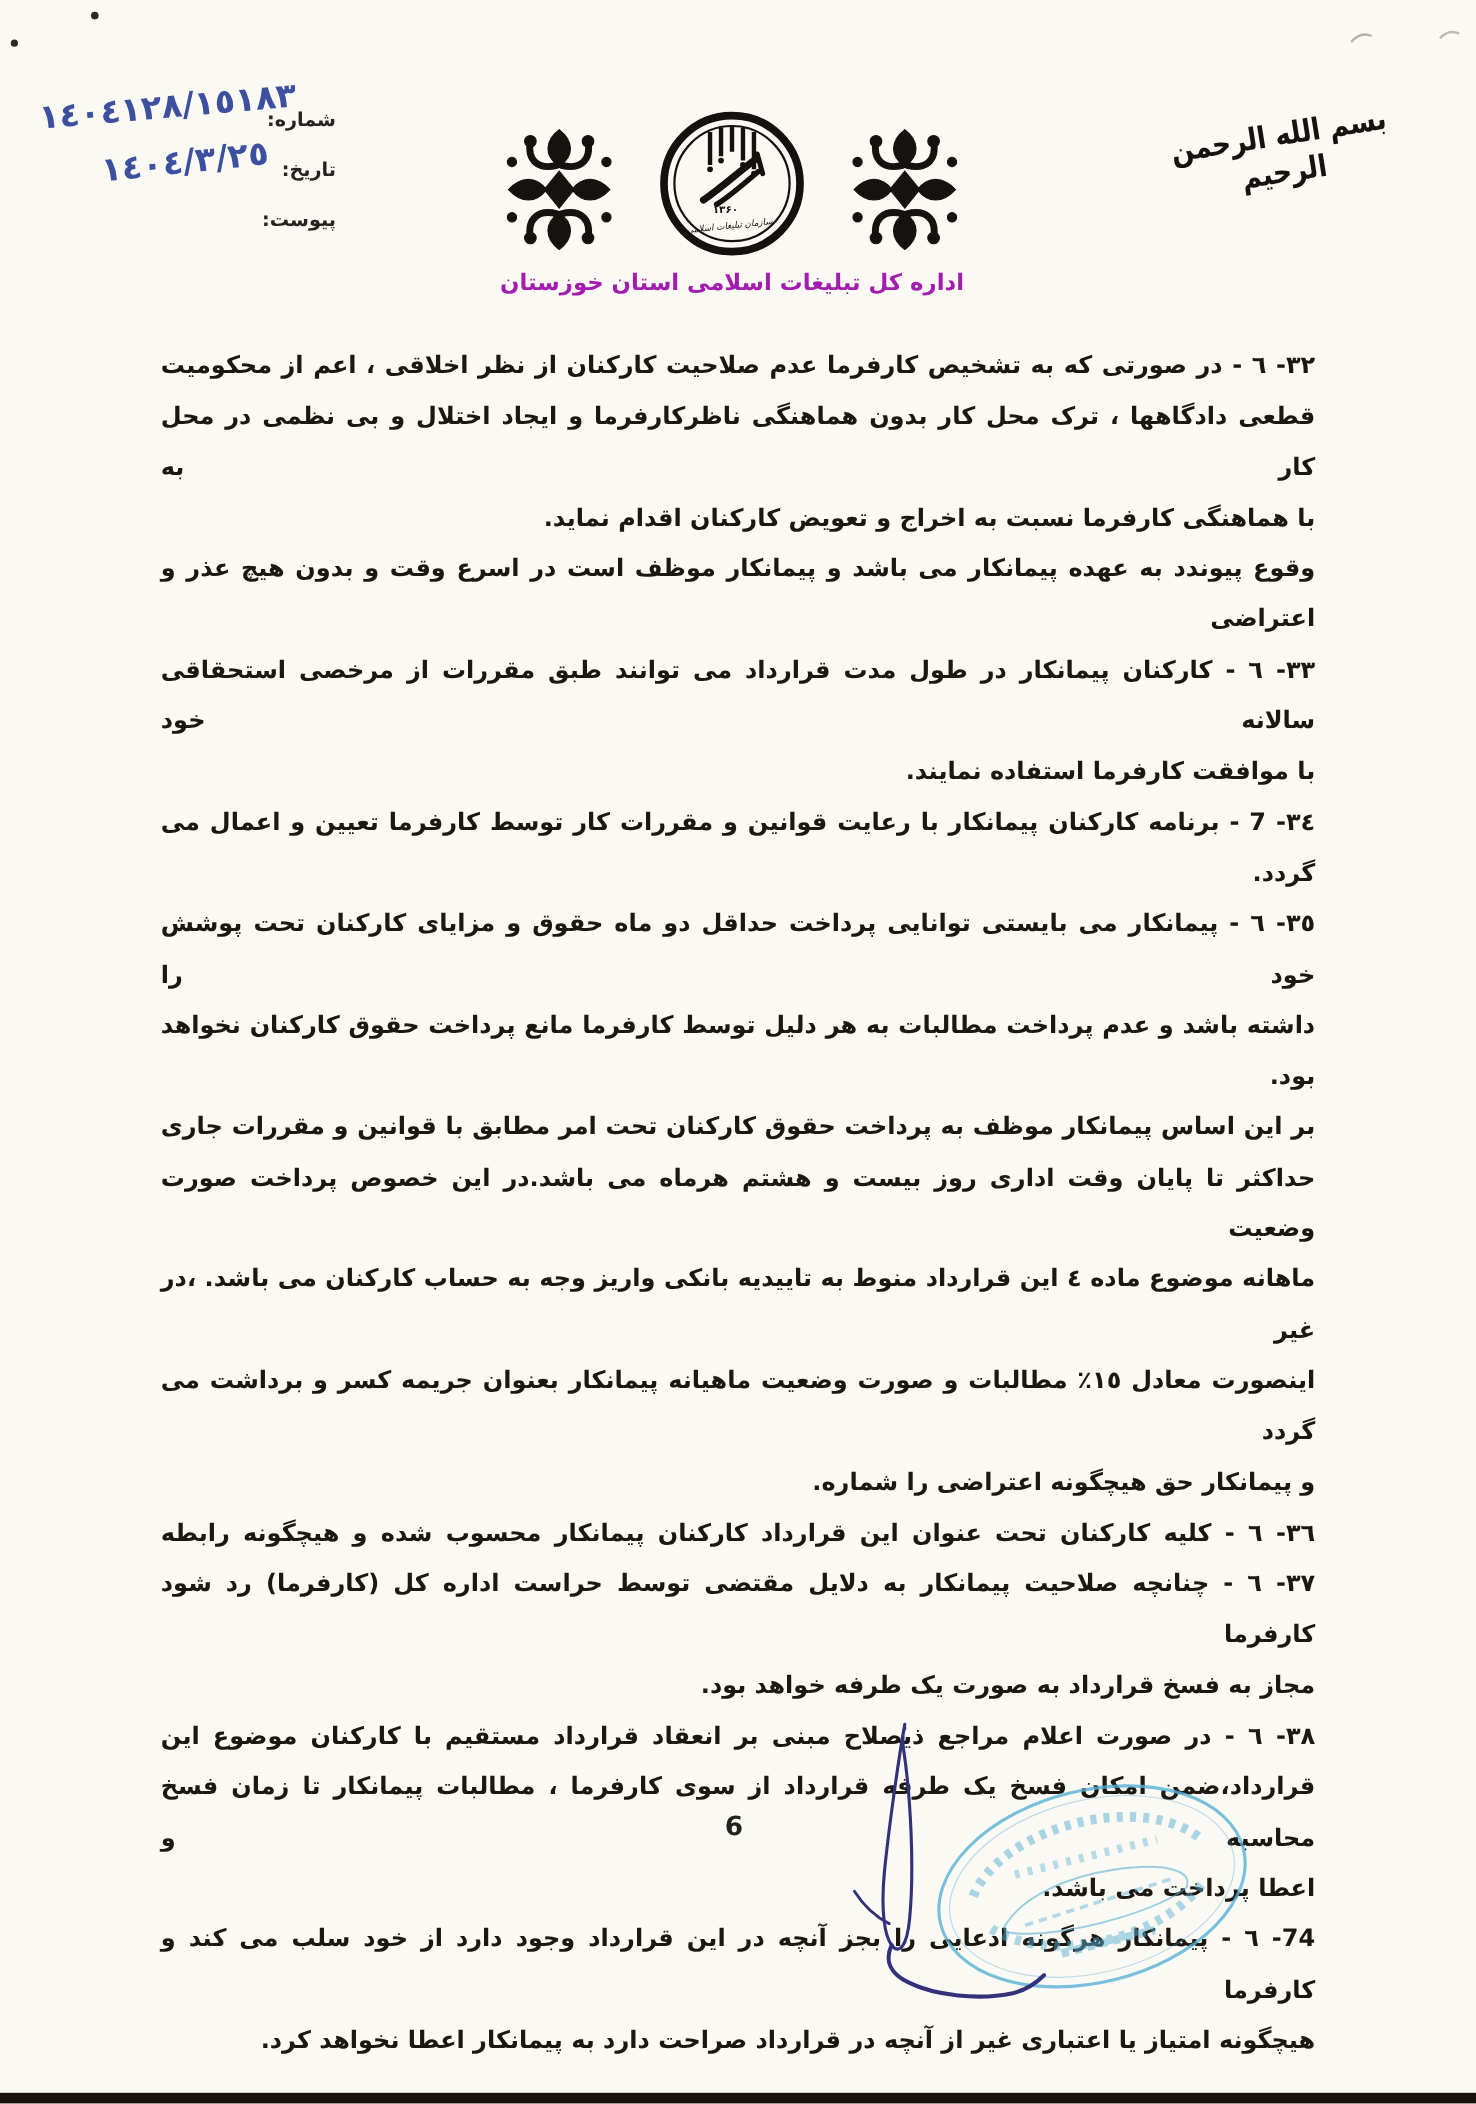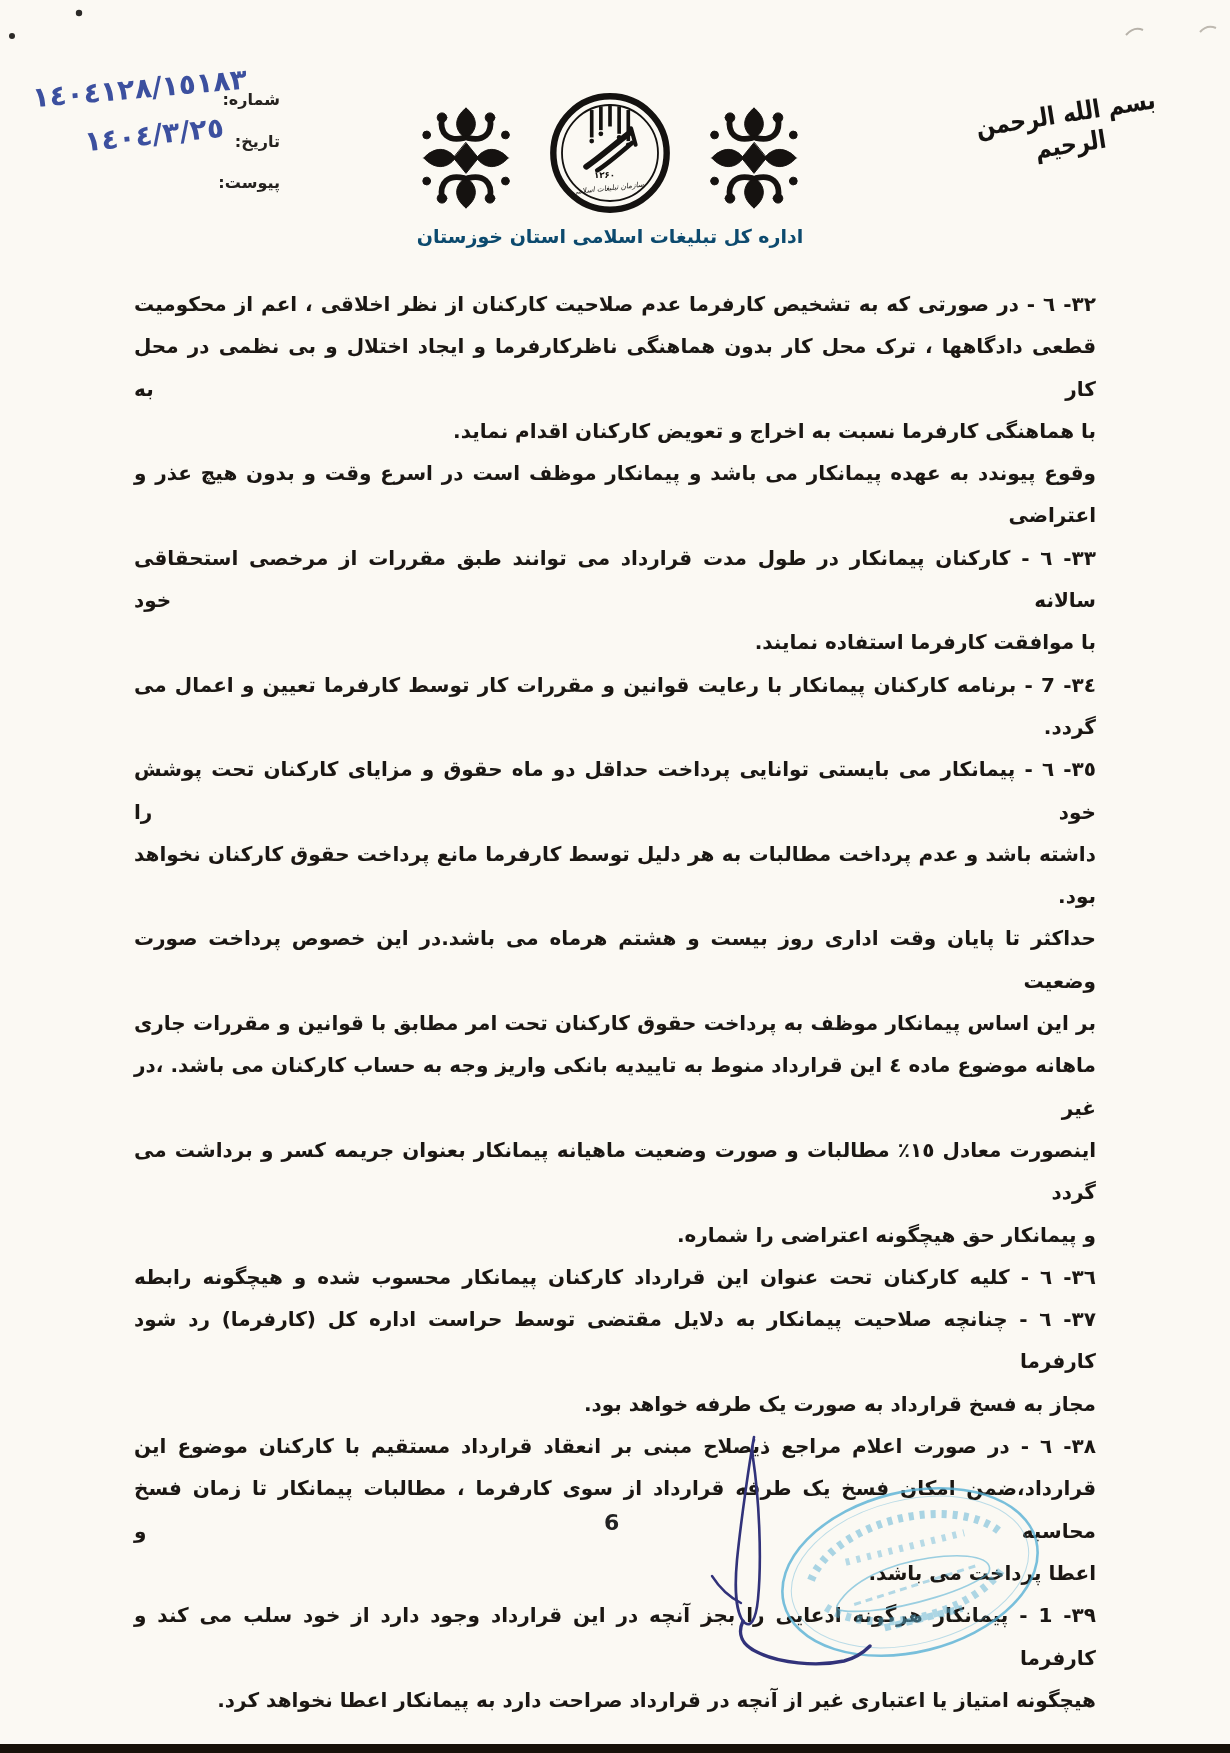--- a/index.html
+++ b/index.html
@@ -17,21 +17,21 @@
   
   .bismillah{position:absolute;left:968px;top:102px;width:200px;direction:rtl;text-align:center;
              font-weight:bold;font-size:22px;line-height:27px;color:#151311;
              transform:rotate(-9deg) scaleY(1.15);}
   
   .orn{position:absolute;top:104px;width:96px;height:108px;}
   .orn-left{left:418px;}
   .orn-right{left:706px;}
   .logo{position:absolute;left:546px;top:86px;width:128px;height:134px;}
   .org-caption{position:absolute;left:405px;top:225px;width:410px;text-align:center;direction:rtl;
-               font-weight:bold;font-size:19px;color:#0c4a6e;}
+               font-weight:bold;font-size:19px;color:#a21caf;}
   
   .body-text{position:absolute;left:134px;top:283px;width:962px;direction:rtl;
              font-weight:bold;font-size:20px;line-height:42.3px;color:#1b1713;}
   .clause{margin:0;}
   .ln{display:block;text-align:justify;text-align-last:justify;white-space:normal;}
   .ln.last{text-align-last:right;}
   
   .page-number{position:absolute;left:604px;top:1510px;font-size:22px;font-weight:bold;color:#222;}
   
   .overlay{position:absolute;left:0;top:0;pointer-events:none;}
@@ -133,40 +133,40 @@
       <p class="clause">
         <span class="ln">٣٣- ٦ - کارکنان پیمانکار در طول مدت قرارداد می توانند طبق مقررات از مرخصی استحقاقی سالانه خود</span>
         <span class="ln last">با موافقت کارفرما استفاده نمایند.</span>
       </p>
       <p class="clause">
         <span class="ln">٣٤- 7 - برنامه کارکنان پیمانکار با رعایت قوانین  و مقررات کار توسط کارفرما تعیین و اعمال می گردد.</span>
       </p>
       <p class="clause">
         <span class="ln">٣٥- ٦ - پیمانکار می بایستی توانایی پرداخت حداقل دو ماه حقوق و مزایای کارکنان تحت پوشش خود را</span>
         <span class="ln">داشته باشد و عدم پرداخت مطالبات به هر دلیل توسط کارفرما مانع پرداخت حقوق کارکنان نخواهد بود.</span>
+        <span class="ln">بر این اساس پیمانکار موظف به پرداخت حقوق کارکنان تحت امر مطابق با قوانین و مقررات جاری</span>
         <span class="ln">حداکثر تا پایان وقت اداری روز بیست و هشتم هرماه می باشد.در این خصوص پرداخت صورت وضعیت</span>
-        <span class="ln">بر این اساس پیمانکار موظف به پرداخت حقوق کارکنان تحت امر مطابق با قوانین و مقررات جاری</span>
         <span class="ln">ماهانه موضوع ماده ٤ این قرارداد منوط به تاییدیه بانکی واریز وجه به حساب کارکنان می باشد. ،در غیر</span>
         <span class="ln">اینصورت معادل ١٥٪ مطالبات و صورت وضعیت ماهیانه پیمانکار بعنوان جریمه کسر و برداشت می گردد</span>
         <span class="ln last">و پیمانکار حق هیچگونه اعتراضی را شماره.</span>
       </p>
       <p class="clause">
         <span class="ln">٣٦- ٦ - کلیه کارکنان تحت عنوان این قرارداد کارکنان پیمانکار محسوب شده و هیچگونه رابطه</span>
       </p>
       <p class="clause">
         <span class="ln">٣٧- ٦ - چنانچه صلاحیت پیمانکار به دلایل مقتضی توسط حراست اداره کل (کارفرما) رد شود کارفرما</span>
         <span class="ln last">مجاز به فسخ قرارداد به صورت یک طرفه خواهد بود.</span>
       </p>
       <p class="clause">
         <span class="ln">٣٨- ٦ - در صورت اعلام مراجع ذیصلاح مبنی بر انعقاد قرارداد مستقیم با کارکنان موضوع این</span>
         <span class="ln">قرارداد،ضمن امکان فسخ یک طرفه قرارداد از سوی کارفرما ، مطالبات پیمانکار تا زمان فسخ محاسبه و</span>
         <span class="ln last">اعطا پرداخت می باشد.</span>
       </p>
       <p class="clause">
-        <span class="ln">٣٩- 1 - پیمانکار هرگونه ادعایی را بجز آنچه در این قرارداد وجود دارد از خود سلب می کند و کارفرما</span>
+        <span class="ln">74- ٦ - پیمانکار هرگونه ادعایی را بجز آنچه در این قرارداد وجود دارد از خود سلب می کند و کارفرما</span>
         <span class="ln last">هیچگونه امتیاز یا اعتباری غیر از آنچه در قرارداد صراحت دارد به پیمانکار اعطا نخواهد کرد.</span>
       </p>
     </div>
 
   <div class="page-number">6</div>
 
   <svg class="overlay" width="1230" height="1753" viewBox="0 0 1230 1753">
 
     <circle cx="79" cy="13" r="3.2" fill="#2b2a27"></circle>
     <circle cx="12" cy="36" r="3" fill="#2b2a27"></circle>

